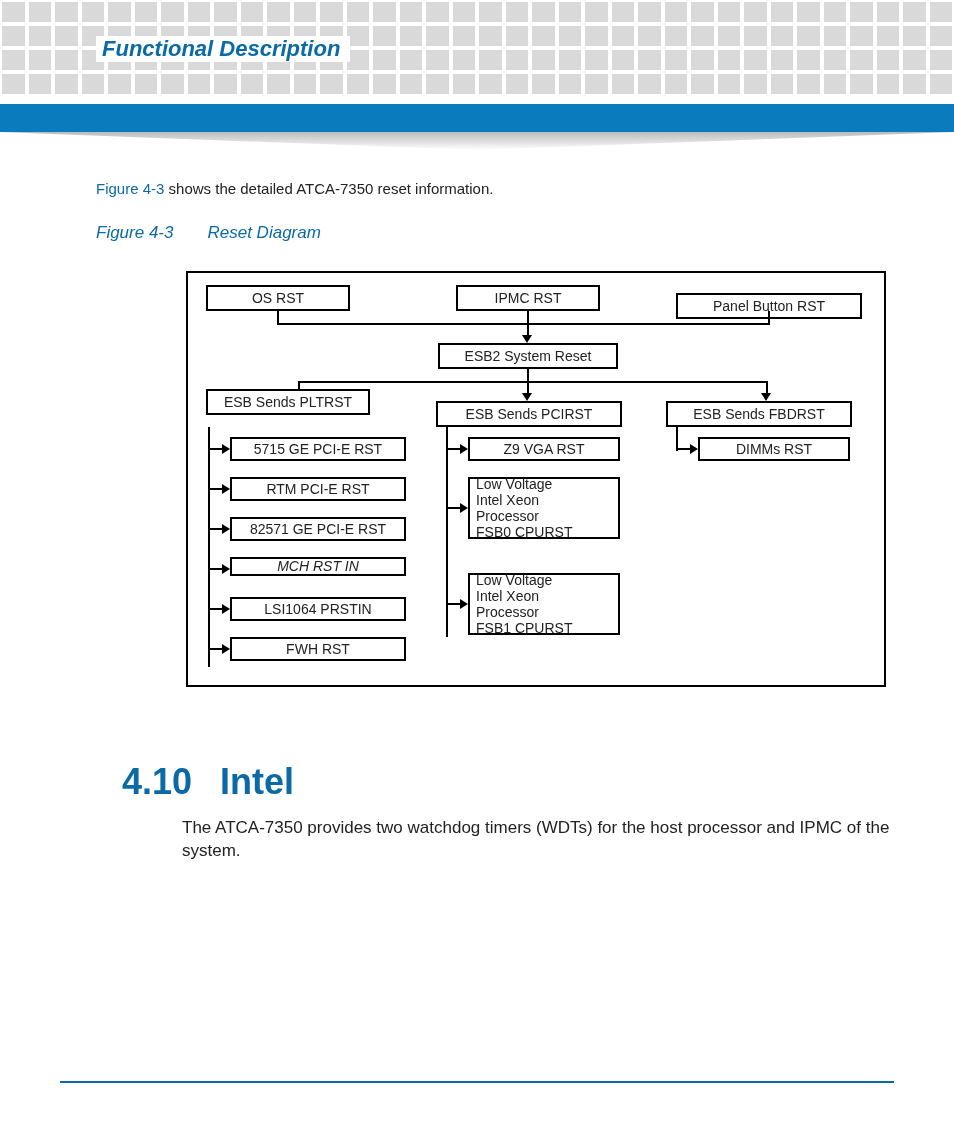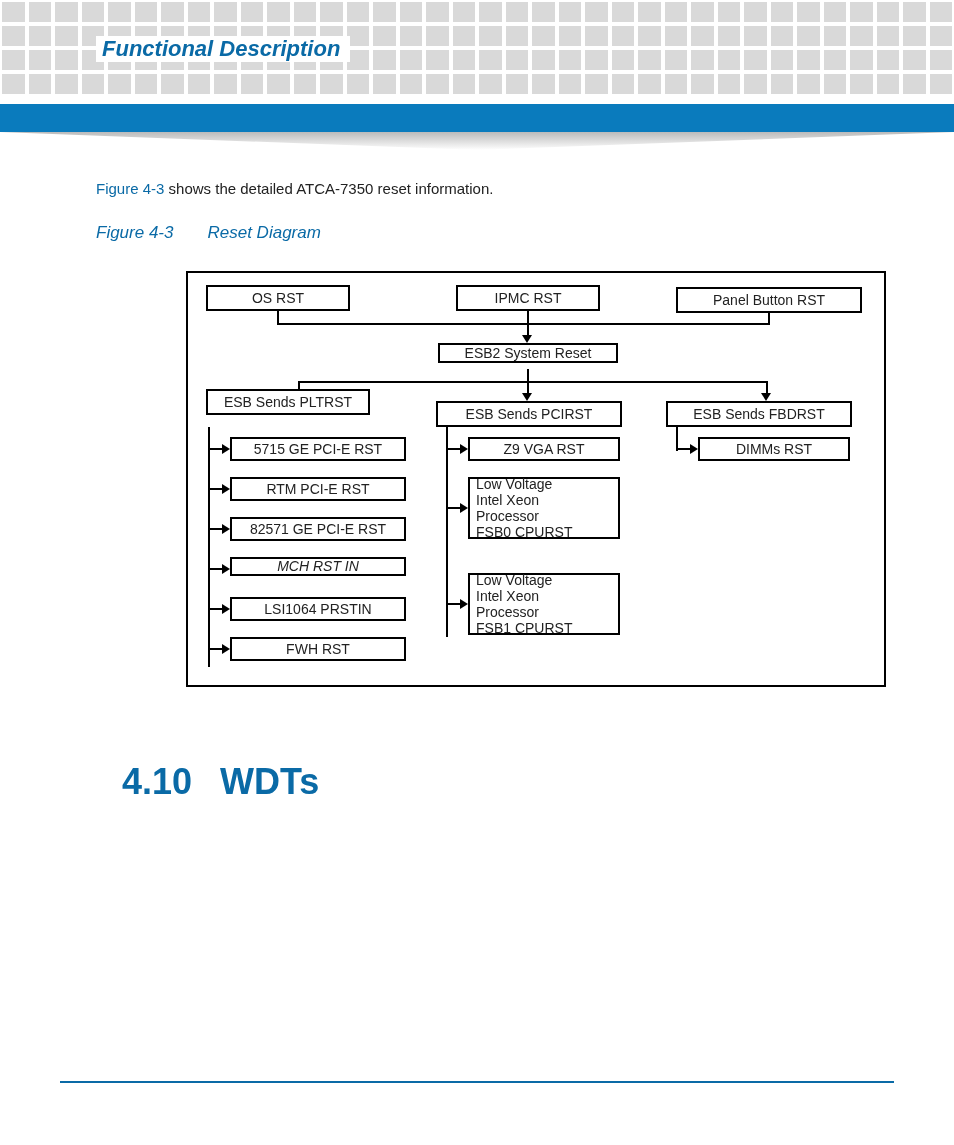--- a/index.html
+++ b/index.html
@@ -328,30 +328,30 @@
 
     <div class="fig-caption">
       <span>Figure 4-3</span><span class="gap"></span><span>Reset Diagram</span>
     </div>
 
     <div class="diagram-wrap">
       <div class="diagram">
 
         <div class="dbox" style="left:18px; top:12px; width:144px; height:26px;">OS RST</div>
         <div class="dbox" style="left:268px; top:12px; width:144px; height:26px;">IPMC RST</div>
-        <div class="dbox" style="left:488px; top:14px; width:186px; height:26px;">Panel Button RST</div>
+        <div class="dbox" style="left:488px; top:20px; width:186px; height:26px;">Panel Button RST</div>
 
         <div class="dline" style="left:89px; top:38px; width:2px; height:12px;"></div>
         <div class="dline" style="left:339px; top:38px; width:2px; height:12px;"></div>
         <div class="dline" style="left:580px; top:38px; width:2px; height:12px;"></div>
         <div class="dline" style="left:89px; top:50px; width:493px; height:2px;"></div>
         <div class="dline" style="left:339px; top:52px; width:2px; height:12px;"></div>
         <div class="arrow-down" style="left:334px; top:62px;"></div>
 
-        <div class="dbox" style="left:250px; top:70px; width:180px; height:20px;">ESB2 System Reset</div>
+        <div class="dbox" style="left:250px; top:70px; width:180px; height:26px;">ESB2 System Reset</div>
 
         <div class="dline" style="left:339px; top:96px; width:2px; height:12px;"></div>
         <div class="dline" style="left:110px; top:108px; width:470px; height:2px;"></div>
         <div class="dline" style="left:110px; top:108px; width:2px; height:14px;"></div>
         <div class="arrow-down" style="left:105px; top:120px;"></div>
         <div class="dline" style="left:339px; top:108px; width:2px; height:14px;"></div>
         <div class="arrow-down" style="left:334px; top:120px;"></div>
         <div class="dline" style="left:578px; top:108px; width:2px; height:14px;"></div>
         <div class="arrow-down" style="left:573px; top:120px;"></div>
 
@@ -408,19 +408,20 @@
 
         <div class="dline" style="left:488px; top:154px; width:2px; height:24px;"></div>
         <div class="dbox" style="left:510px; top:164px; width:152px; height:24px;">DIMMs RST</div>
         <div class="dline" style="left:488px; top:175px; width:16px; height:2px;"></div>
         <div class="arrow-right" style="left:502px; top:171px;"></div>
       </div>
     </div>
 
     <div class="section">
       <div class="section-head">
-        <span class="num">4.10</span><span>WDTs</span>
+        <span class="num">4.10</span><span>Intel</span>
       </div>
+      <div class="section-body">The ATCA-7350 provides two watchdog timers (WDTs) for the host processor and IPMC of the system.</div>
     </div>
   </div>
 
   <div class="footer-rule"></div>
 </div>
 
 </body></html>

